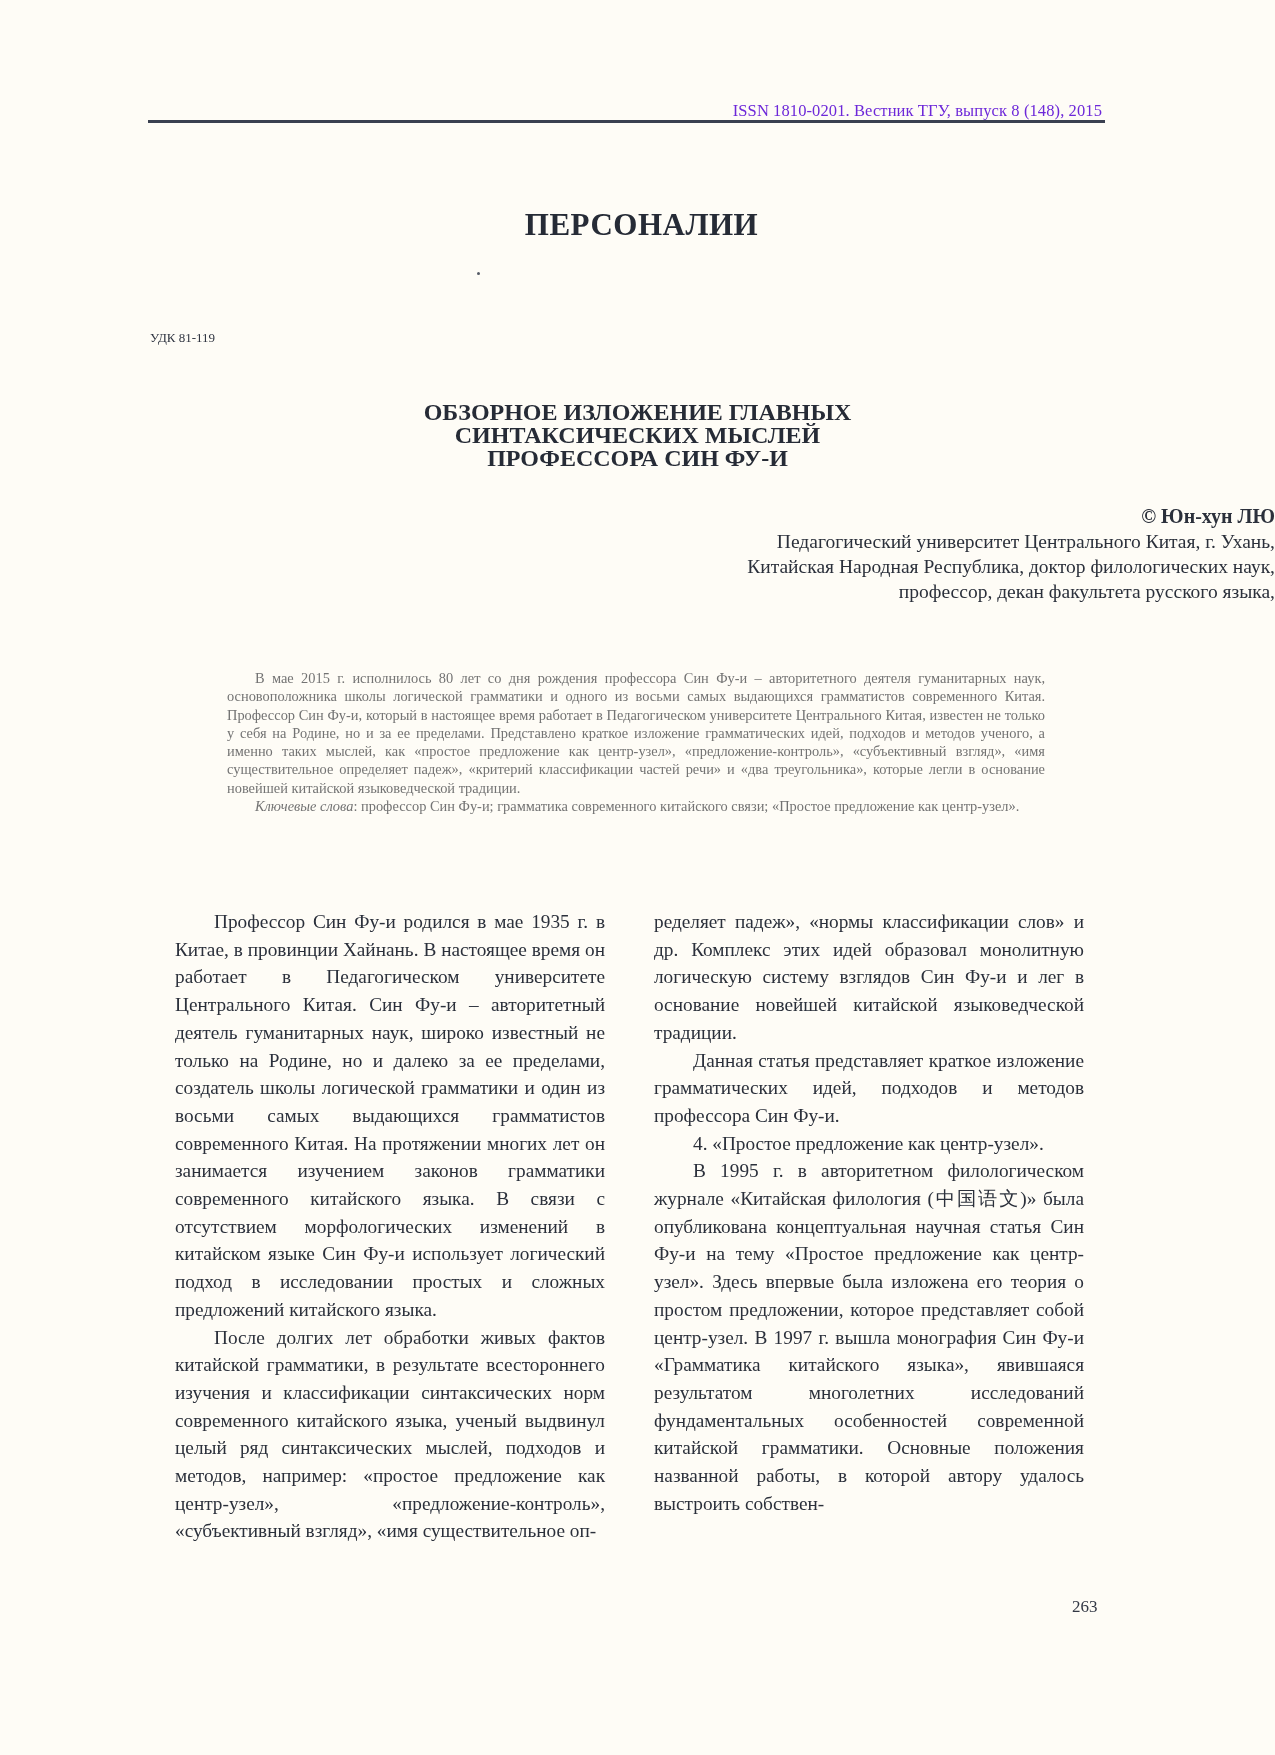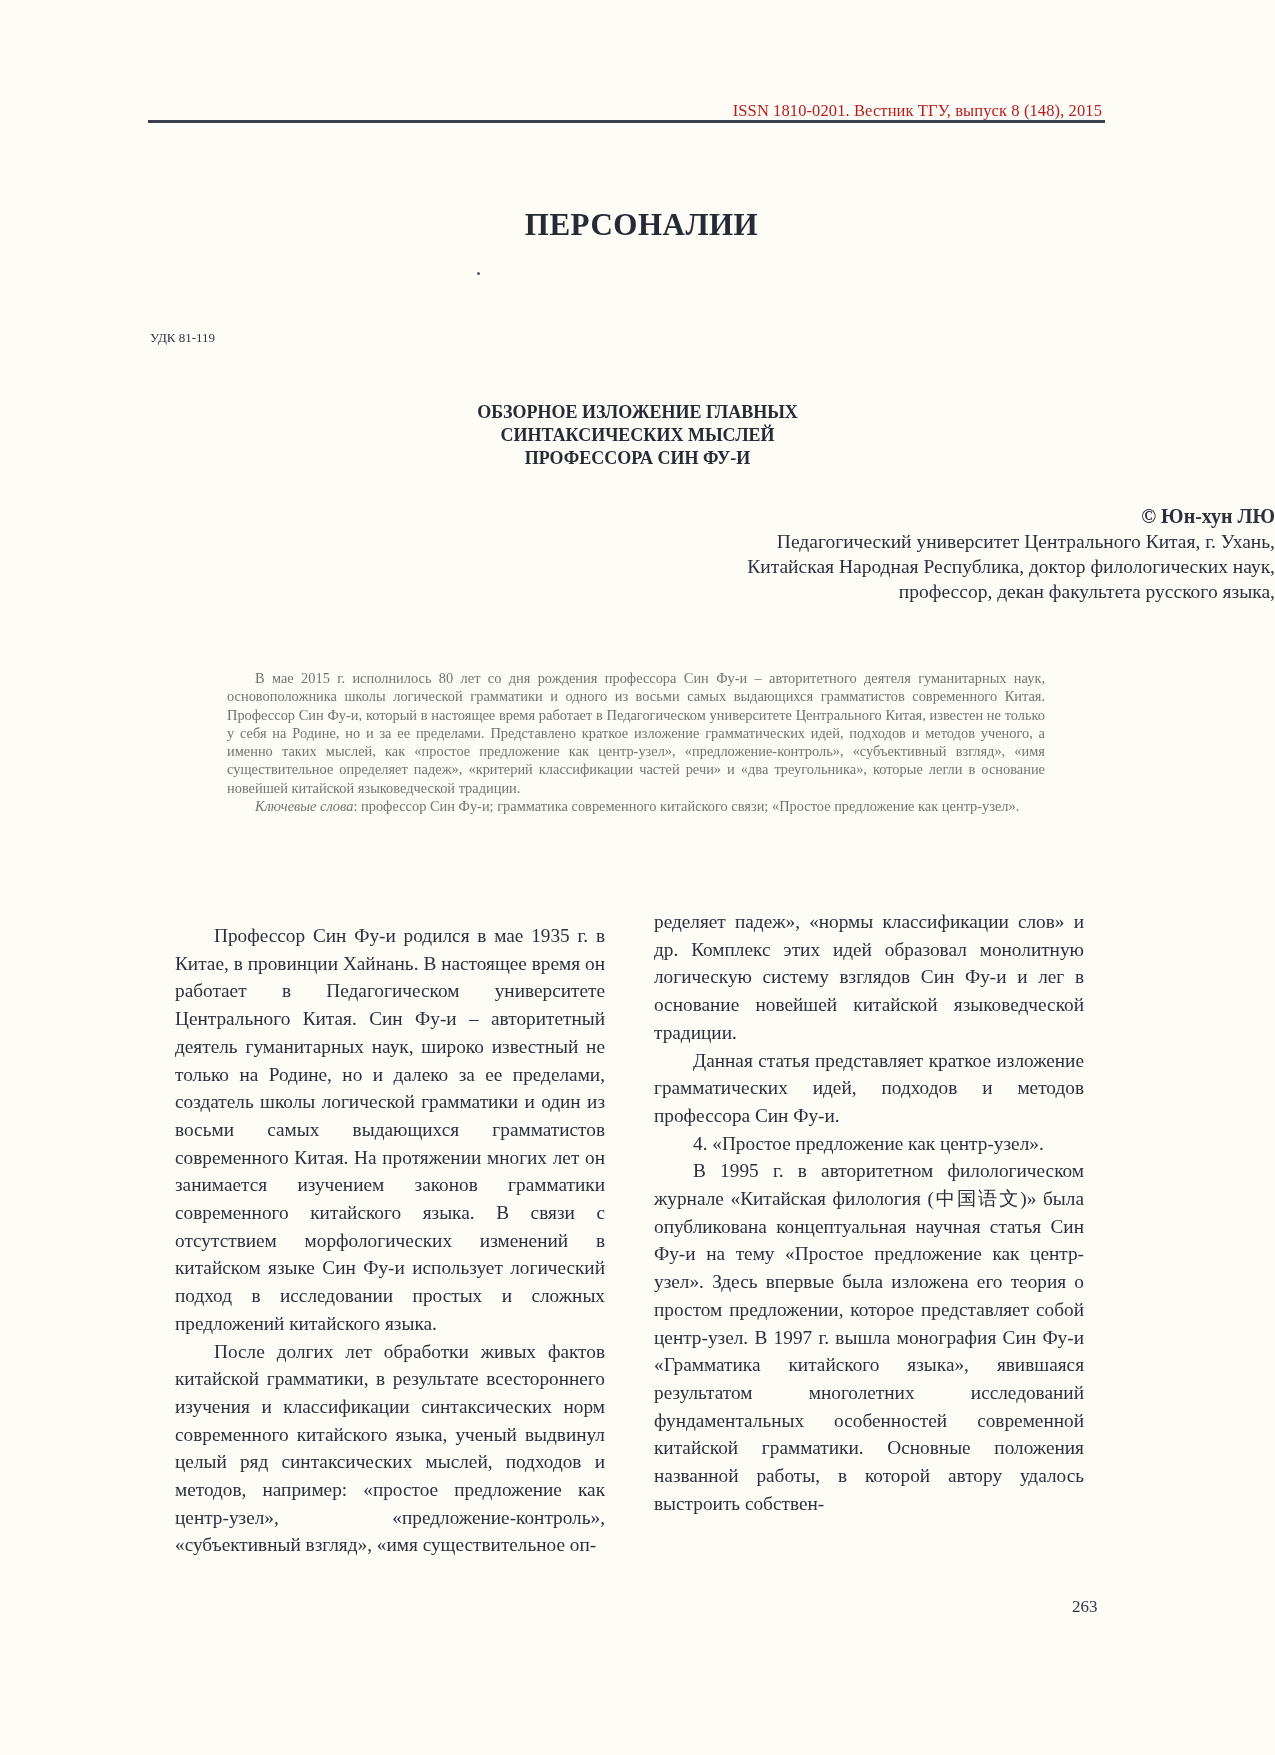--- a/index.html
+++ b/index.html
@@ -11,21 +11,21 @@
     overflow: hidden;
     font-family: "Liberation Serif", "DejaVu Serif", serif;
     color: #2b303b;
   }
   .header-text {
     position: absolute;
     right: 173px;
     top: 101px;
     font-size: 16.5px;
     letter-spacing: 0.1px;
-    color: #b91c1c;
+    color: #6d28d9;
   }
   .header-rule {
     position: absolute;
     left: 148px;
     top: 120px;
     width: 957px;
     height: 3px;
     background: #3a4050;
   }
   .section-title {
@@ -45,21 +45,21 @@
     top: 330px;
     font-size: 13px;
     color: #2f3440;
   }
   .article-title {
     position: absolute;
     left: 0; right: 0;
     top: 401px;
     text-align: center;
     font-weight: bold;
-    font-size: 18px;
+    font-size: 24px;
     line-height: 23px;
     color: #262b36;
   }
   .article-title div { display: block; }
   .author-block {
     position: absolute;
     left: 0; right: 0;
     top: 504px;
     text-align: right;
     font-size: 19.5px;
@@ -83,21 +83,21 @@
     position: absolute;
     top: 908px;
     width: 430px;
     font-size: 19.3px;
     line-height: 27.7px;
     text-align: justify;
     color: #2b303b;
   }
   .col p { margin: 0; text-indent: 39px; }
   .col p.noindent { text-indent: 0; }
-  .col-left { left: 175px; margin-top: 14px; }
+  .col-left { left: 175px; }
   .col-right { left: 654px; }
   .page-number {
     position: absolute;
     left: 1072px;
     top: 1597px;
     font-size: 17px;
     color: #333845;
   }
   .scan-mark {
     position: absolute;

